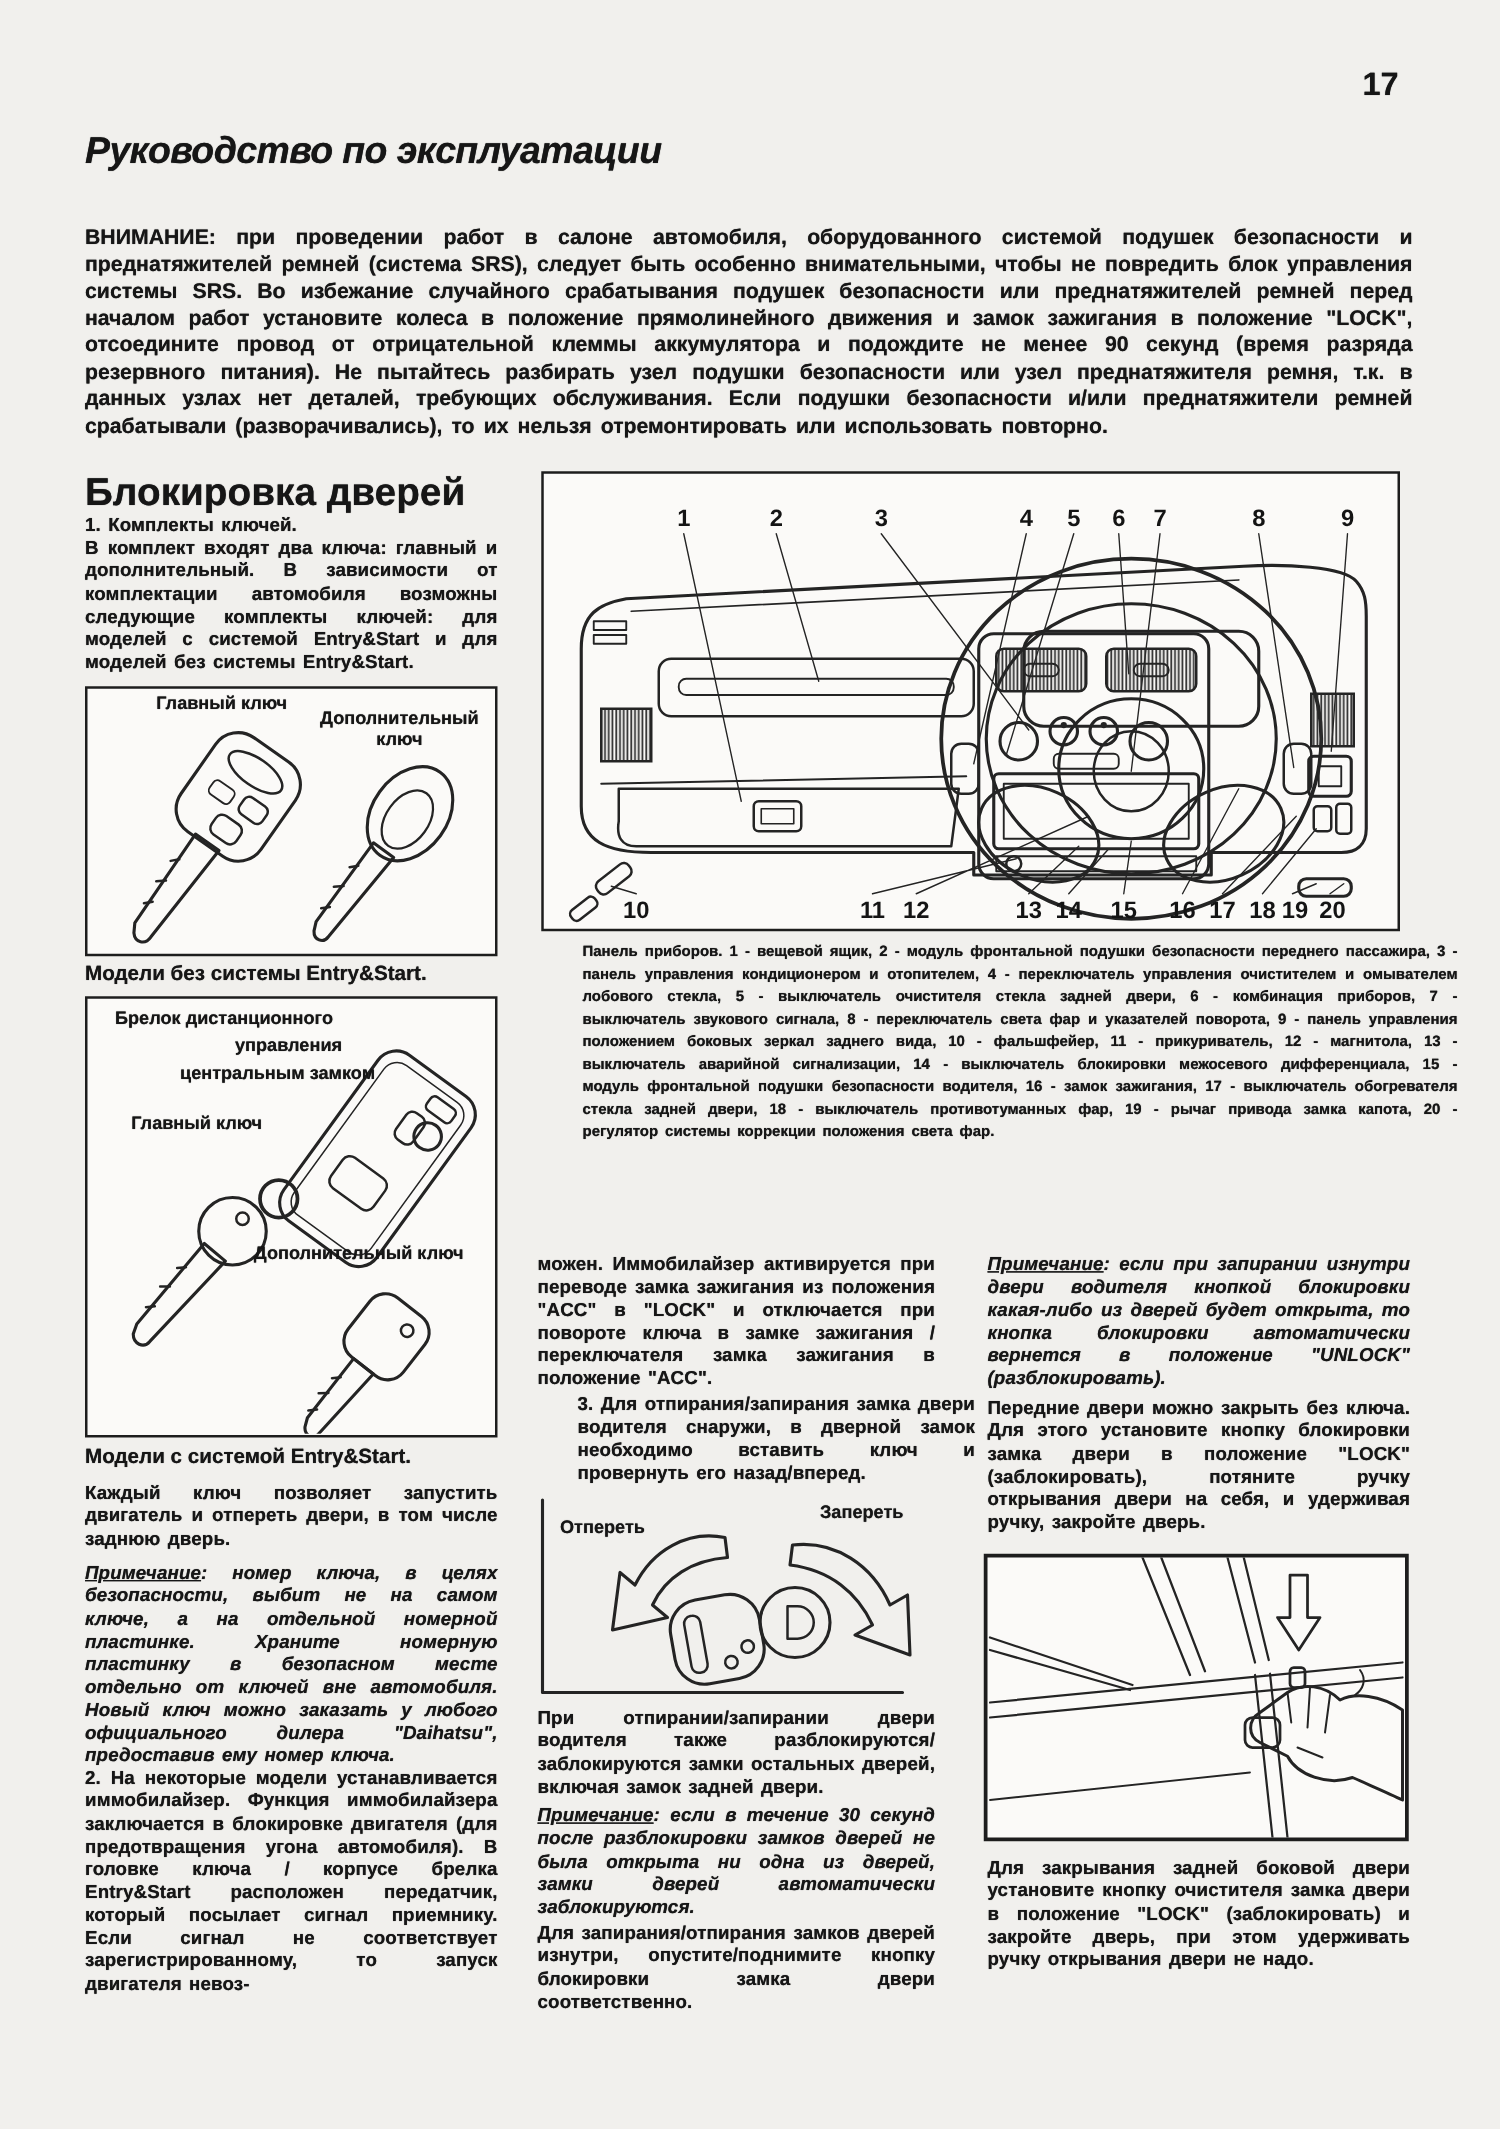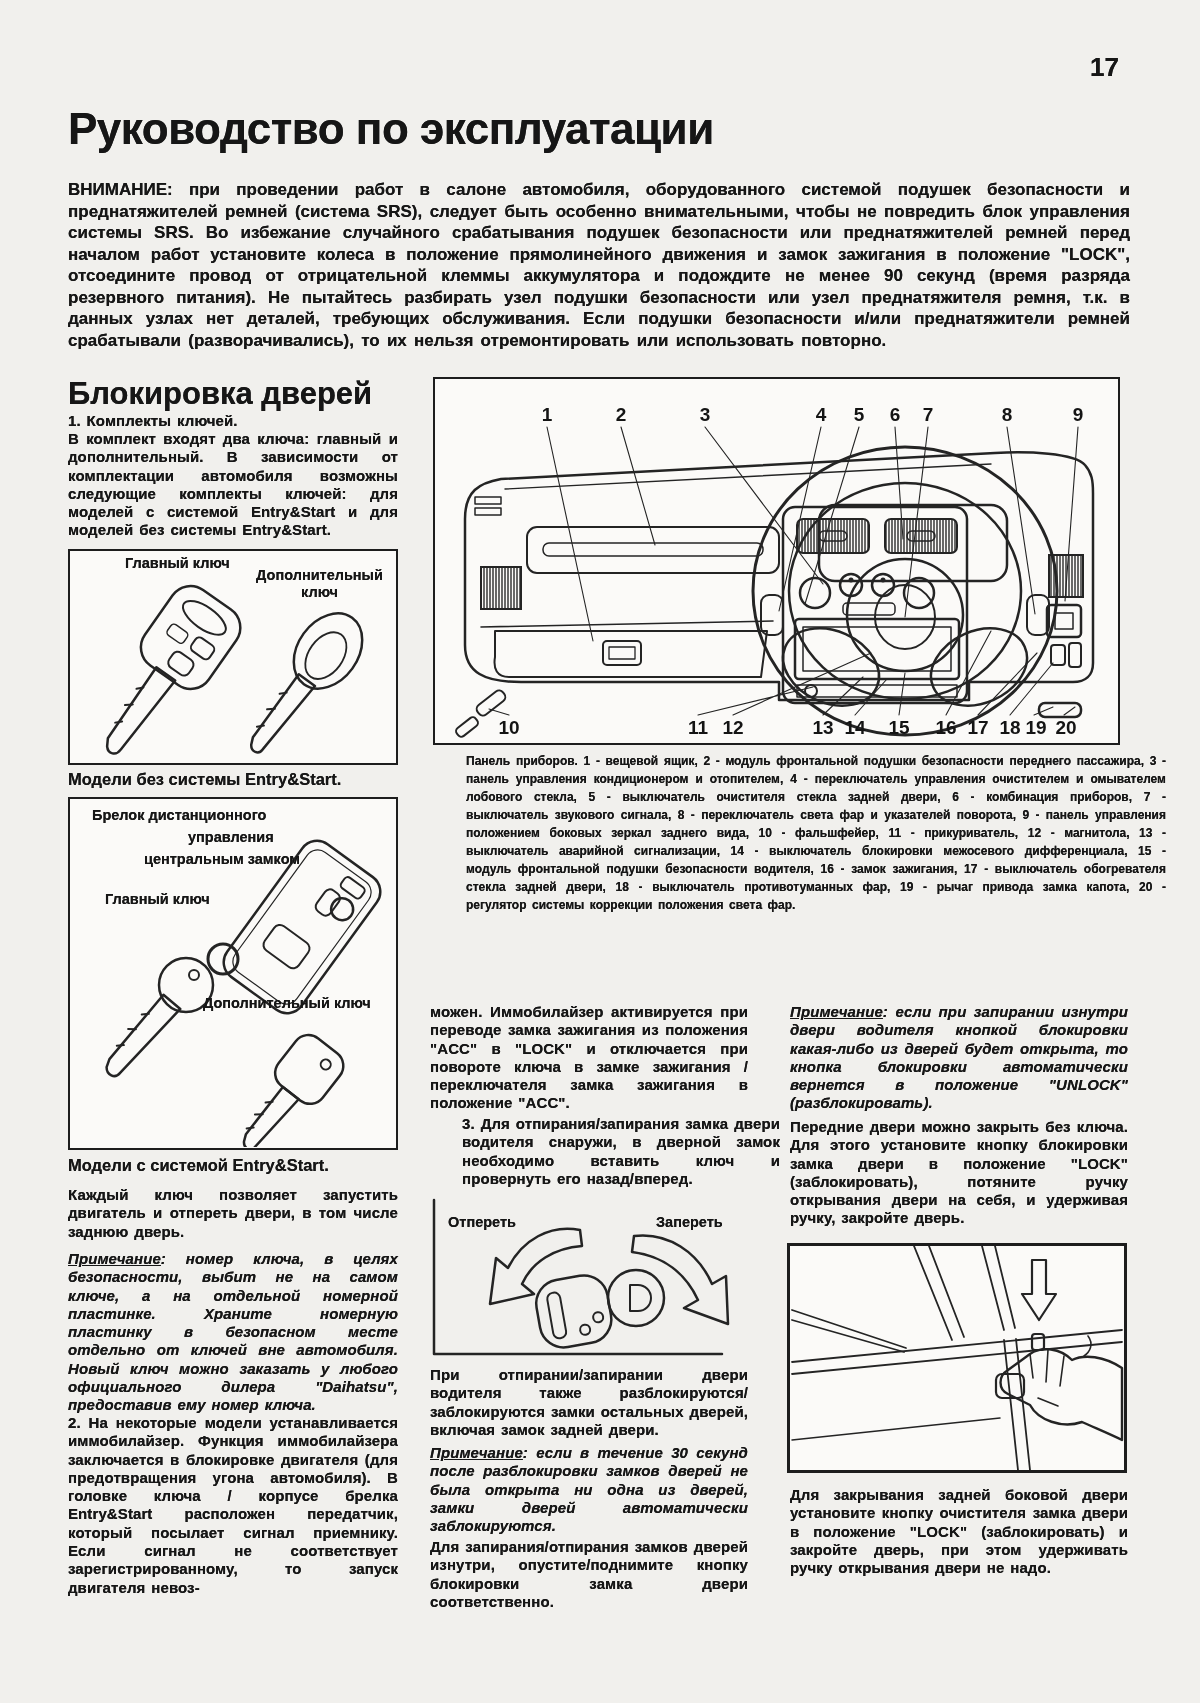--- a/index.html
+++ b/index.html
@@ -6,21 +6,21 @@
   body{
     width:1200px;height:1703px;position:relative;
     background:#f1f0ed;
     font-family:"Liberation Sans", sans-serif;
     color:#161616;
     overflow:hidden;
   }
   .abs{position:absolute;}
   .scan{text-shadow:0 0 .6px rgba(10,10,10,.85);}
   .page-number{font-size:26px;font-weight:700;}
-  .page-title{font-size:44px;font-weight:700;letter-spacing:-.5px;white-space:nowrap;}
+  .page-title{font-size:30px;font-weight:700;letter-spacing:-.5px;white-space:nowrap;font-style:italic;}
   .warning{font-size:17px;line-height:21.5px;font-weight:700;text-align:justify;word-spacing:2.5px;}
   .section-heading{font-size:31px;font-weight:700;white-space:nowrap;}
   .body-text{font-size:15px;line-height:18.3px;font-weight:700;text-align:justify;word-spacing:1.6px;letter-spacing:.1px;}
   .note .note-label{text-decoration:underline;}
   .note{font-style:italic;}
   .fig-caption{font-size:16.5px;font-weight:700;}
   .panel-caption{font-size:12px;line-height:18px;font-weight:700;text-align:justify;word-spacing:2.2px;margin-left:36px;}
   .figbox{border:2.5px solid #1d1d1d;background:#fbfaf8;box-sizing:border-box;}
   .fig-label{font-size:14.5px;font-weight:700;white-space:nowrap;}
   svg{position:absolute;left:0;top:0;}
@@ -229,21 +229,21 @@
       <path class="lineart" stroke-width="2" d="M-6,-13 h8 a13,13 0 0 1 0,26 h-8 z"></path>
     </g>
     <g transform="translate(152,114) rotate(-10)">
       <rect class="lineart" x="-44" y="-36" width="72" height="68" rx="24" fill="#fdfdfc" stroke-width="2.5"></rect>
       <rect class="lineart" x="-32" y="-24" width="13" height="46" rx="6" stroke-width="2"></rect>
       <circle class="lineart" cx="0" cy="18" r="5" stroke-width="2"></circle>
       <circle class="lineart" cx="15" cy="8" r="5" stroke-width="2"></circle>
     </g>
   </svg>
   <span class="abs scan fig-label" style="left:18px;top:16px;">Отпереть</span>
-  <span class="abs scan fig-label" style="left:226px;top:4px;margin-top:12px;">Запереть</span>
+  <span class="abs scan fig-label" style="left:226px;top:4px;">Запереть</span>
 </div>
 
 <div class="abs scan body-text" style="left:430px;top:1366px;width:318px;">При отпирании/запирании двери водителя также разблокируются/заблокируются замки остальных дверей, включая замок задней двери.</div>
 <div class="abs scan body-text note" style="left:430px;top:1444px;width:318px;"><span class="note-label">Примечание</span><span>: если в течение 30 секунд после разблокировки замков дверей не была открыта ни одна из дверей, замки дверей автоматически заблокируются.</span></div>
 <div class="abs scan body-text" style="left:430px;top:1538px;width:318px;">Для запирания/отпирания замков дверей изнутри, опустите/поднимите кнопку блокировки замка двери соответственно.</div>
 
 <div class="abs scan body-text note" style="left:790px;top:1003px;width:338px;"><span class="note-label">Примечание</span><span>: если при запирании изнутри двери водителя кнопкой блокировки какая-либо из дверей будет открыта, то кнопка блокировки автоматически вернется в положение "UNLOCK" (разблокировать).</span></div>
 <div class="abs scan body-text" style="left:790px;top:1118px;width:338px;">Передние двери можно закрыть без ключа. Для этого установите кнопку блокировки замка двери в положение "LOCK" (заблокировать), потяните ручку открывания двери на себя, и удерживая ручку, закройте дверь.</div>
 
 <div class="abs figbox" style="left:787px;top:1243px;width:340px;height:230px;border-width:3px;">

